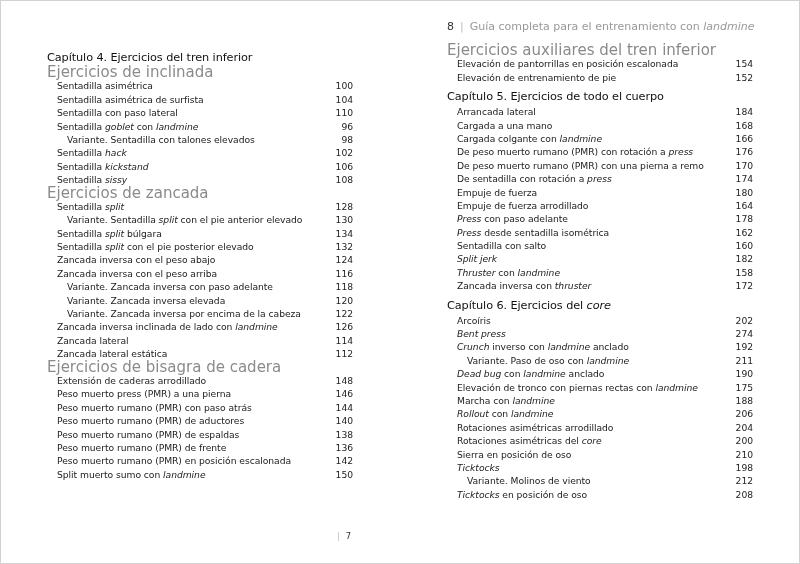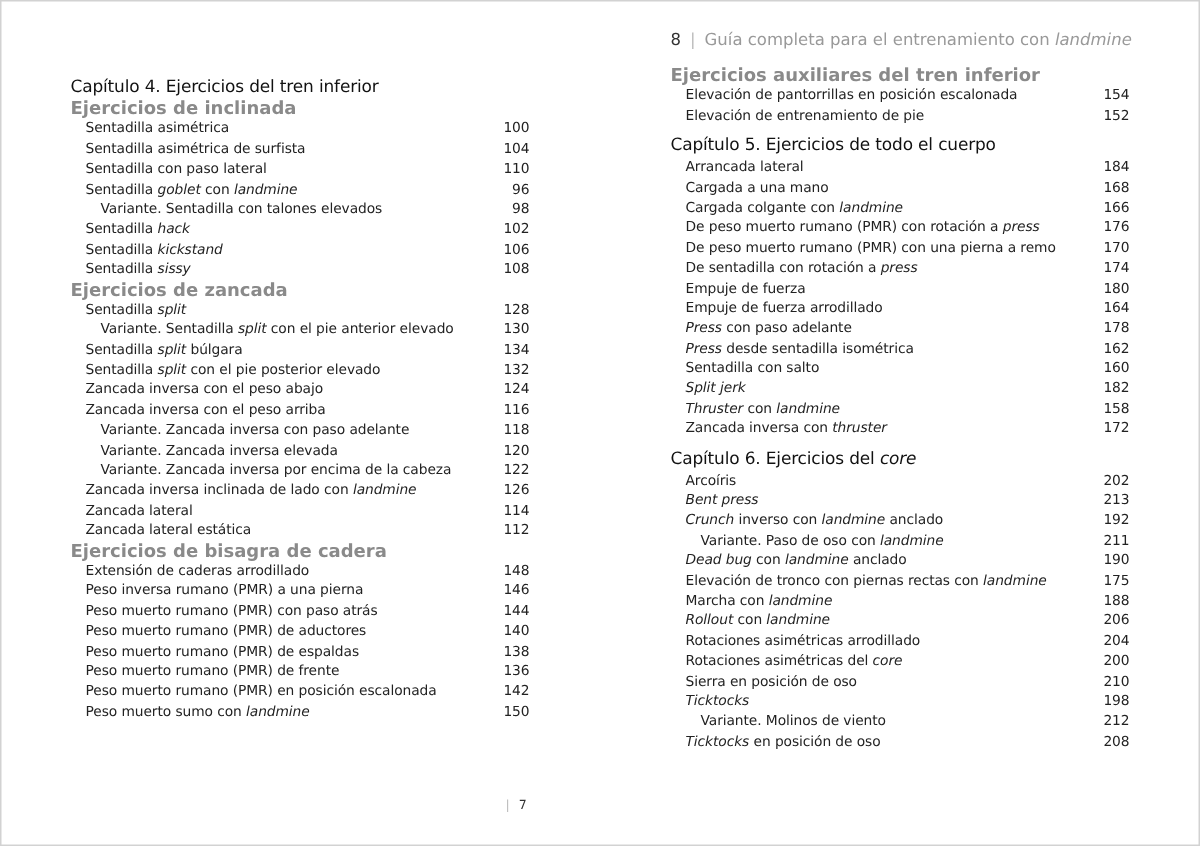--- a/index.html
+++ b/index.html
@@ -23,21 +23,21 @@
   .page.right .toc { left: 47px; top: 44px; width: 306px; }
 
   .chapter {
     font-weight: normal; font-size: 11.3px; color: #111;
     height: 17px; line-height: 17px; letter-spacing: -0.1px;
     margin-top: 4px;
   }
   .chapter:first-child { margin-top: 0; }
   .chapter .it { font-style: italic; }
   .section {
-    font-weight: bold; font-size: 12px; color: #8a8a8a;
+    font-weight: normal; font-size: 15px; color: #8a8a8a;
     height: 13.4px; line-height: 13.4px;
   }
   .row {
     display: flex; justify-content: space-between; align-items: center;
     font-size: 9.2px; height: 13.4px; line-height: 13.4px; color: #222;
     letter-spacing: -0.05px;
   }
   .row .label { padding-left: 10px; white-space: nowrap; }
   .row.variant .label { padding-left: 20px; }
   .row .num { text-align: right; min-width: 24px; }
@@ -145,21 +145,21 @@
       <div class="row">
         <span class="label"><span>Zancada lateral estática</span></span>
         <span class="num">112</span>
       </div>
       <div class="section">Ejercicios de bisagra de cadera</div>
       <div class="row">
         <span class="label"><span>Extensión de caderas arrodillado</span></span>
         <span class="num">148</span>
       </div>
       <div class="row">
-        <span class="label"><span>Peso inversa rumano (PMR) a una pierna</span></span>
+        <span class="label"><span>Peso muerto press (PMR) a una pierna</span></span>
         <span class="num">146</span>
       </div>
       <div class="row">
         <span class="label"><span>Peso muerto rumano (PMR) con paso atrás</span></span>
         <span class="num">144</span>
       </div>
       <div class="row">
         <span class="label"><span>Peso muerto rumano (PMR) de aductores</span></span>
         <span class="num">140</span>
       </div>
@@ -169,21 +169,21 @@
       </div>
       <div class="row">
         <span class="label"><span>Peso muerto rumano (PMR) de frente</span></span>
         <span class="num">136</span>
       </div>
       <div class="row">
         <span class="label"><span>Peso muerto rumano (PMR) en posición escalonada</span></span>
         <span class="num">142</span>
       </div>
       <div class="row">
-        <span class="label"><span>Peso muerto sumo con </span><span class="it">landmine</span></span>
+        <span class="label"><span>Split muerto sumo con </span><span class="it">landmine</span></span>
         <span class="num">150</span>
       </div>
     </div>
   <div class="folio">
     <span class="sep">|</span><span>7</span>
   </div>
 </div>
 
 <div class="page right">
   <div class="running-header">
@@ -256,21 +256,21 @@
         <span class="label"><span>Zancada inversa con </span><span class="it">thruster</span></span>
         <span class="num">172</span>
       </div>
       <div class="chapter"><span>Capítulo 6. Ejercicios del </span><span class="it">core</span></div>
       <div class="row">
         <span class="label"><span>Arcoíris</span></span>
         <span class="num">202</span>
       </div>
       <div class="row">
         <span class="label"><span class="it">Bent press</span></span>
-        <span class="num">213</span>
+        <span class="num">274</span>
       </div>
       <div class="row">
         <span class="label"><span class="it">Crunch</span><span> inverso con </span><span class="it">landmine</span><span> anclado</span></span>
         <span class="num">192</span>
       </div>
       <div class="row variant">
         <span class="label"><span>Variante. Paso de oso con </span><span class="it">landmine</span></span>
         <span class="num">211</span>
       </div>
       <div class="row">

